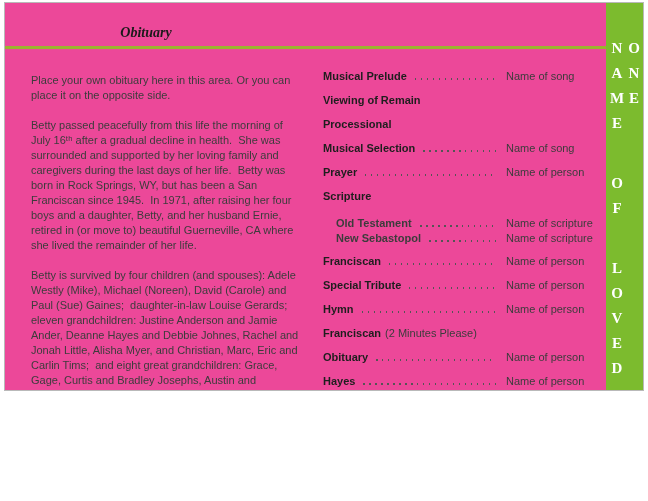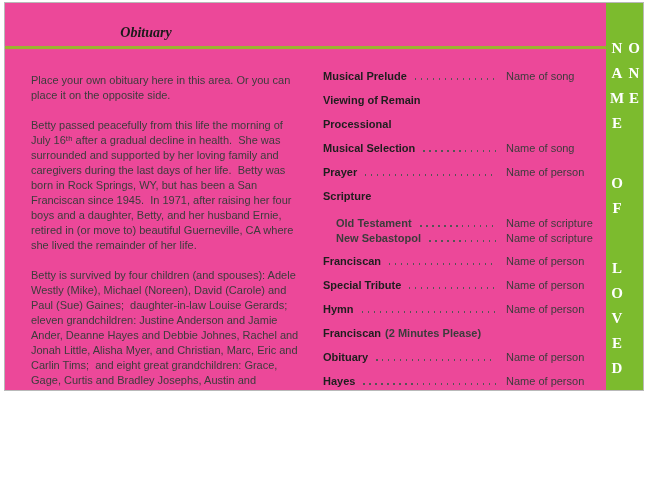--- a/index.html
+++ b/index.html
@@ -108,21 +108,21 @@
   }
   .svc-row.group {
     margin-bottom: 13px;
     align-items: center;
   }
   .svc-row.sub + .svc-row:not(.sub) {
     margin-top: 9px;
   }
   .svc-row .note {
     margin-left: 4px;
-    font-weight: bold;
+    font-weight: normal;
     white-space: nowrap;
   }
   .svc-row .dots {
     flex: 1;
     height: 2px;
     align-self: flex-end;
     margin: 0 10px 3px 8px;
     background: repeating-linear-gradient(90deg, #555 0, #555 1.5px, transparent 1.5px, transparent 6px);
   }
   .svc-row .value {

